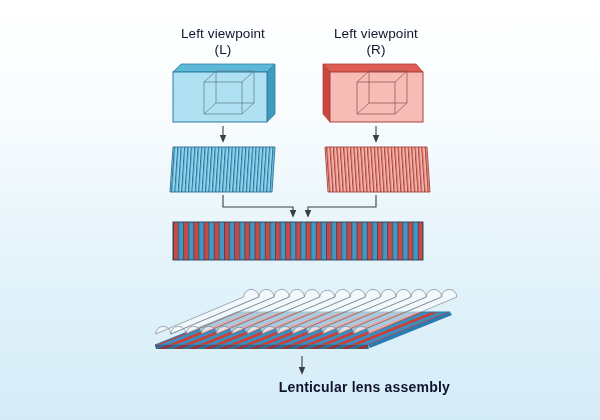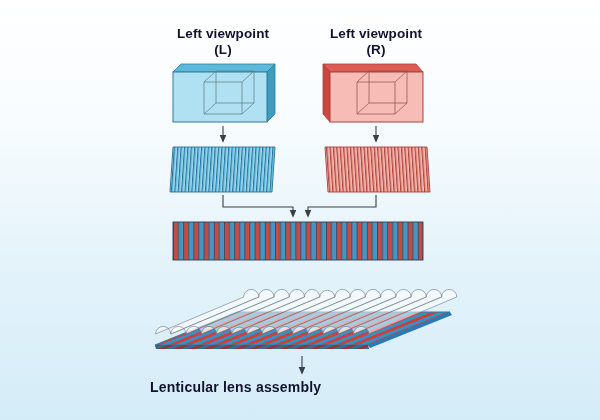--- a/index.html
+++ b/index.html
@@ -3,26 +3,26 @@
 <meta charset="utf-8">
 <style>
   html,body { margin:0; padding:0; }
   .canvas {
     position:relative; width:600px; height:420px; overflow:hidden;
     background:linear-gradient(180deg,#ffffff 0%,#f8fcfe 28%,#e4f3fa 62%,#d4ecf8 100%);
     font-family:"Liberation Sans", sans-serif;
   }
   .diagram-svg { position:absolute; left:0; top:0; }
   .title {
-    position:absolute; text-align:center; font-weight:bold;
+    position:absolute; text-align:center; font-weight:normal;
     font-size:13.5px; line-height:16px; color:#12122e; letter-spacing:.1px;
   }
   .title .sub { display:block; }
   .caption {
-    position:absolute; text-align:left; font-weight:bold;
+    position:absolute; text-align:right; font-weight:bold;
     font-size:14px; color:#12122e; letter-spacing:.2px;
   }
   [data-name="lens-cylinder"] {
     fill:rgba(255,255,255,.55);
     stroke:rgba(100,110,120,.7);
     stroke-width:.8;
   }
 </style>
 </head>
 <body>

